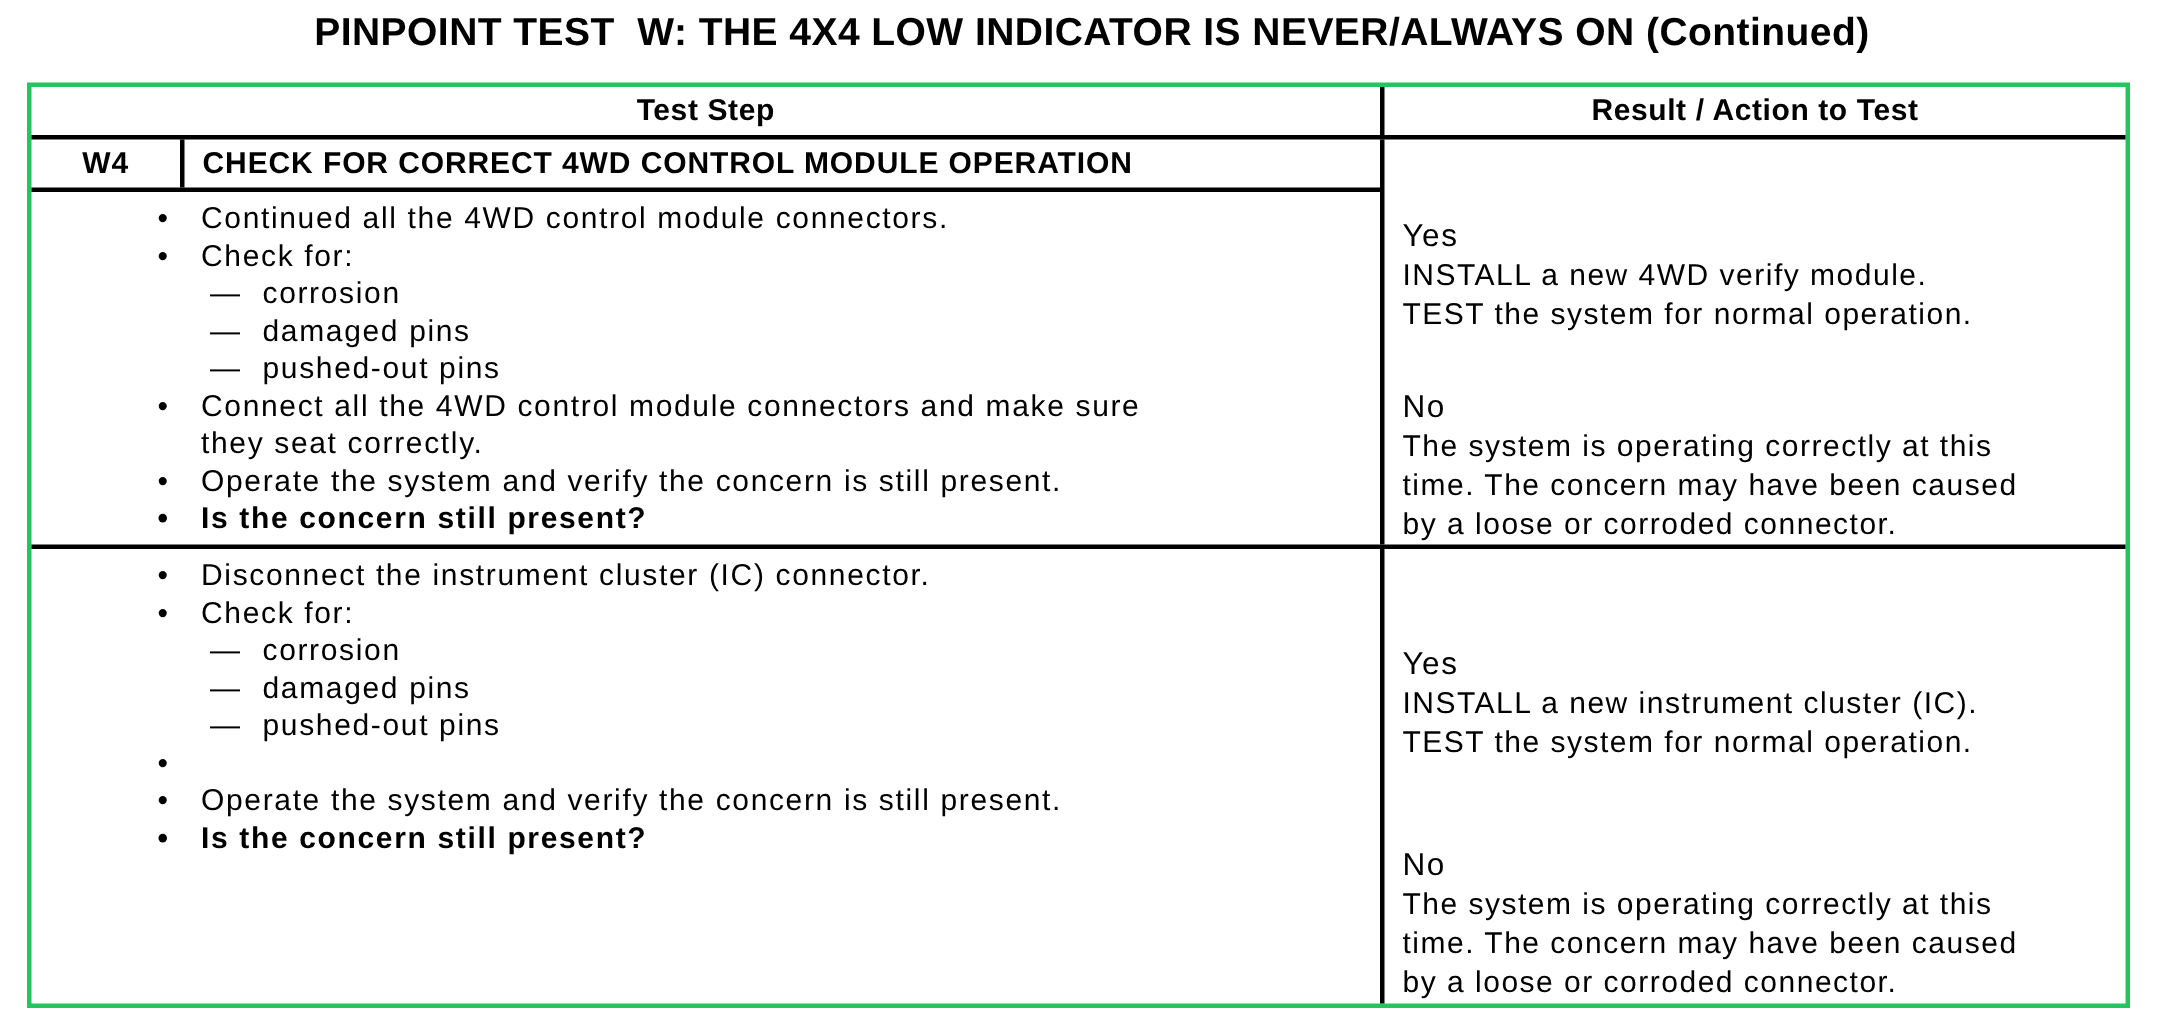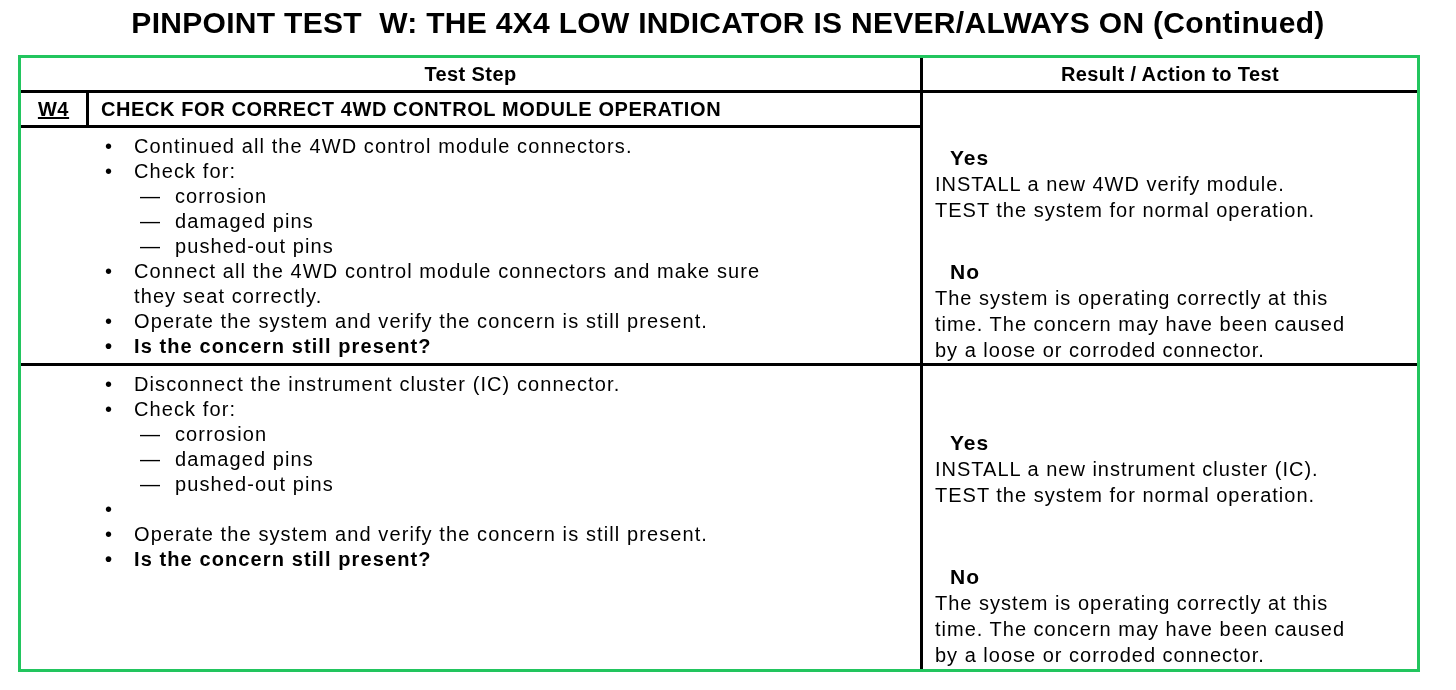--- a/index.html
+++ b/index.html
@@ -4,21 +4,21 @@
 <style>
   * { box-sizing: border-box; margin: 0; padding: 0; }
   html, body {
     width: 1456px; height: 690px;
     background: #ffffff; color: #000000;
     font-family: "Liberation Sans", sans-serif;
     overflow: hidden; position: relative;
   }
   .page-title {
     position: absolute; top: 6px; left: 0; width: 100%;
-    text-align: center; font-weight: bold; font-size: 30px;
+    text-align: center; font-weight: bold; font-size: 26px;
     letter-spacing: 0.3px; white-space: pre;
   }
   .pptable {
     position: absolute; left: 18px; top: 55px;
     width: 1402px; height: 617px;
     border: 3px solid #22c55e;
     display: flex; flex-direction: column;
     background: #fff;
   }
   .header-row {
@@ -41,22 +41,22 @@
     display: flex; flex-direction: column;
   }
   .title-row {
     display: flex; flex: none;
     border-bottom: 3px solid #000;
     font-weight: bold; font-size: 20px; letter-spacing: 0.6px;
   }
   .w4 .title-row { height: 35px; }
   .w5 .title-row { height: 57px; }
   .id-cell {
-    width: 68px; flex: none; border-right: 3px solid #000;
-    text-align: center; padding-top: 3px; line-height: 26px; text-decoration: underline;
+    width: 102px; flex: none; border-right: 3px solid #000;
+    text-align: center; padding-top: 3px; line-height: 26px;
   }
   .step-title {
     flex: 1; padding: 3px 10px 0 12px;
     line-height: 26px; white-space: pre-line;
   }
   .step-list {
     padding-top: 6px; font-size: 20px; line-height: 25px;
     letter-spacing: 1.1px;
   }
   .step { display: flex; }
@@ -65,21 +65,21 @@
   .step.dash { padding-left: 119px; }
   .step.dash .marker { width: 35px; flex: none; }
   .step .text { white-space: pre-line; }
   .step.bold { font-weight: bold; }
   .sec-right {
     flex: 1; padding-left: 12px; padding-right: 8px;
     font-size: 20px; line-height: 26px; letter-spacing: 1.0px;
   }
   .w4 .sec-right { padding-top: 52px; }
   .w5 .sec-right { padding-top: 64px; }
-  .result-label { font-weight: bold; font-size: 21px; margin-left: 15px; }
+  .result-label { font-weight: normal; font-size: 21px; }
   .result-action { white-space: pre-line; }
   .w4 .no-block { margin-top: 36px; }
   .w5 .no-block { margin-top: 56px; }
 </style>
 </head>
 <body>
 
 <div class="page-title">PINPOINT TEST  W: THE 4X4 LOW INDICATOR IS NEVER/ALWAYS ON (Continued)</div>
 
 <div class="pptable">

